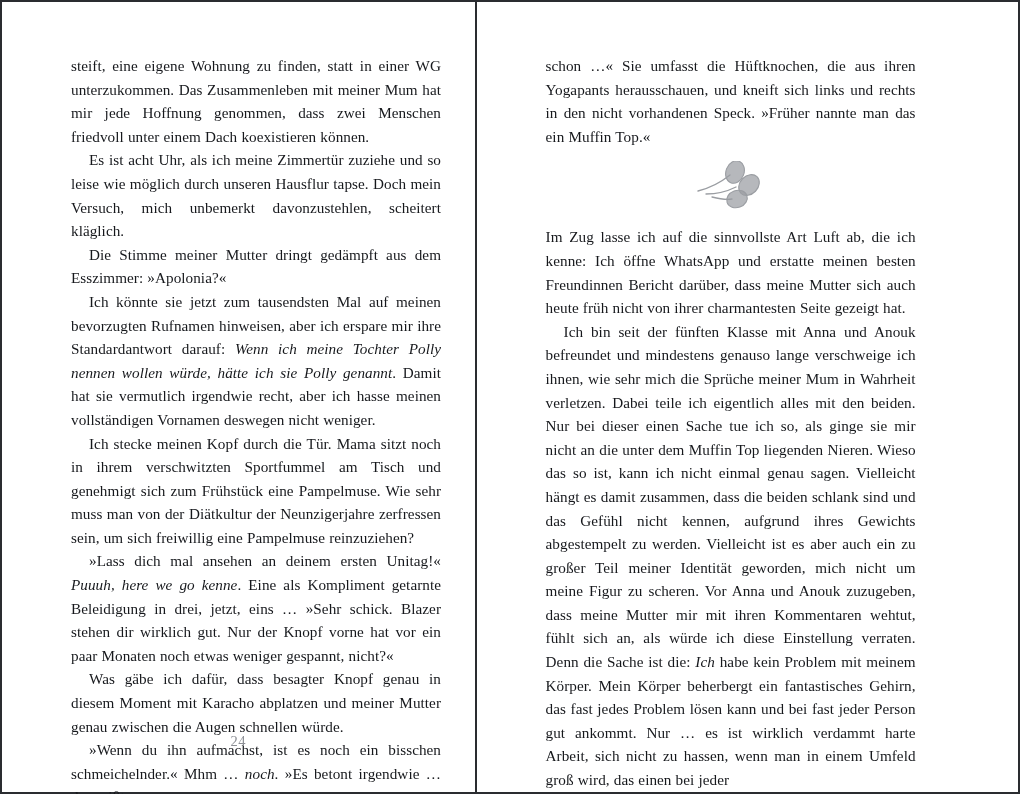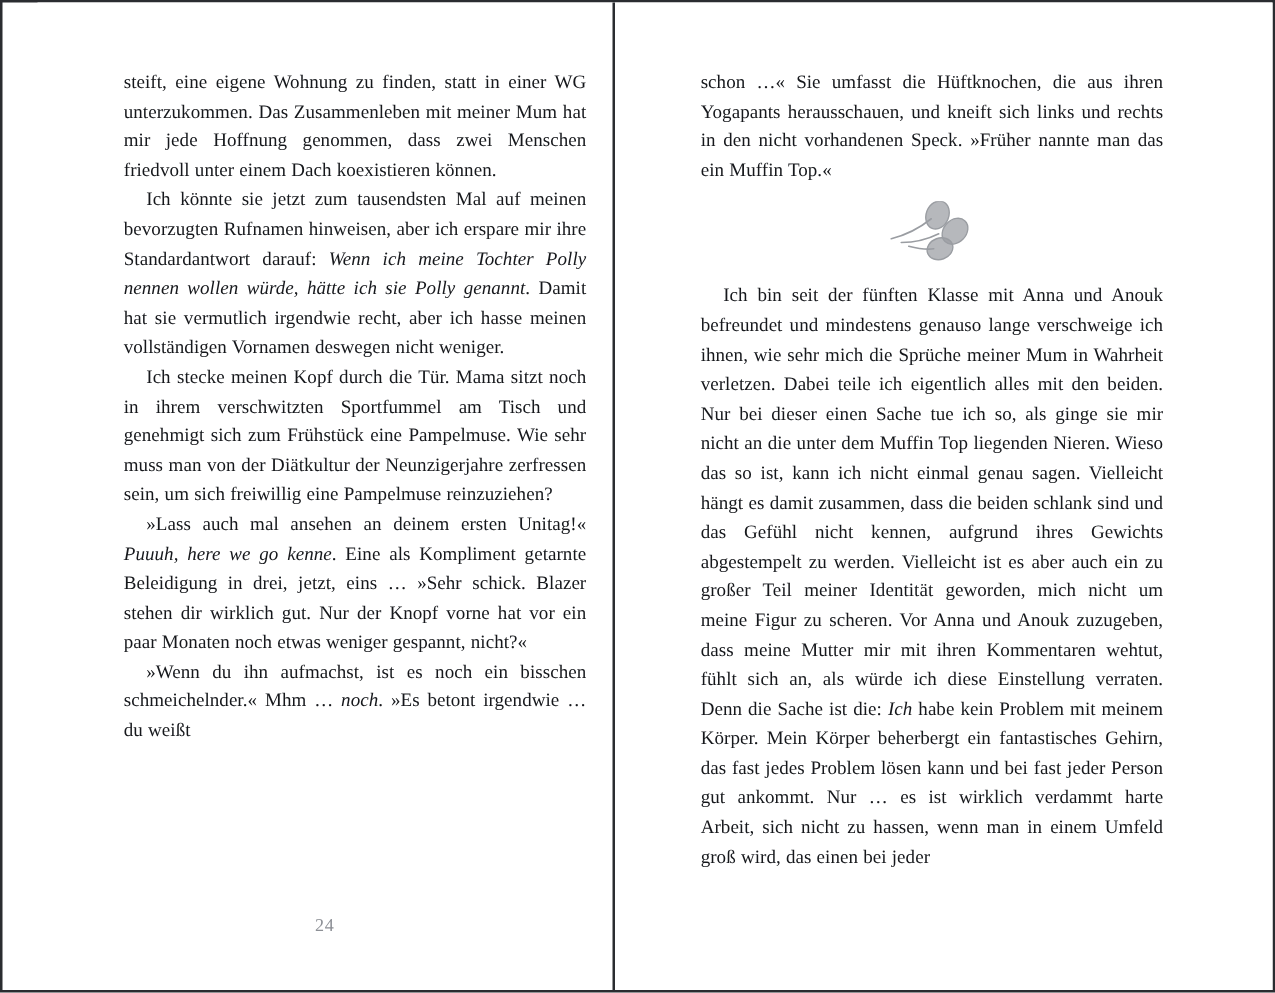--- a/index.html
+++ b/index.html
@@ -24,21 +24,21 @@
     background: #ffffff;
     display: flex;
   }
 
   .page {
     position: relative;
     box-sizing: border-box;
     height: 100%;
     background: #ffffff;
   }
-  .page-left  { width: 510px; border-right: 2px solid #2a2c30; margin-left: 28px; }
+  .page-left  { width: 510px; border-right: 2px solid #2a2c30; }
   .page-right { width: 582px; }
 
   .text-column {
     position: absolute;
     top: 52px;
     width: 370px;
     text-align: justify;
     text-justify: inter-word;
     font-size: 15.2px;
     line-height: 23.6px;
@@ -84,40 +84,44 @@
   }
 </style>
 </head>
 <body>
 
 <div class="spread">
 
   <div class="page page-left">
     <div class="text-column" id="left-text">
         <p class="noindent"><span>steift, eine eigene Wohnung zu finden, statt in einer WG unterzukommen. Das Zusammenleben mit meiner Mum hat mir jede Hoffnung genommen, dass zwei Menschen friedvoll unter einem Dach koexistieren können.</span></p>
+        <p><span>Es ist acht Uhr, als ich meine Zimmertür zuziehe und so leise wie möglich durch unseren Hausflur tapse. Doch mein Versuch, mich unbemerkt davonzustehlen, scheitert kläglich.</span></p>
+        <p><span>Die Stimme meiner Mutter dringt gedämpft aus dem Esszimmer: »Apolonia?«</span></p>
         <p><span>Ich könnte sie jetzt zum tausendsten Mal auf meinen bevorzugten Rufnamen hinweisen, aber ich erspare mir ihre Standardantwort darauf: </span><i>Wenn ich meine Tochter Polly nennen wollen würde, hätte ich sie Polly genannt</i><span>. Damit hat sie vermutlich irgendwie recht, aber ich hasse meinen vollständigen Vornamen deswegen nicht weniger.</span></p>
         <p><span>Ich stecke meinen Kopf durch die Tür. Mama sitzt noch in ihrem verschwitzten Sportfummel am Tisch und genehmigt sich zum Frühstück eine Pampelmuse. Wie sehr muss man von der Diätkultur der Neunzigerjahre zerfressen sein, um sich freiwillig eine Pampelmuse reinzuziehen?</span></p>
-        <p><span>»Lass auch mal ansehen an deinem ersten Unitag!« </span><i>Puuuh, here we go kenne</i><span>. Eine als Kompliment getarnte Beleidigung in drei, jetzt, eins … »Sehr schick. Blazer stehen dir wirklich gut. Nur der Knopf vorne hat vor ein paar Monaten noch etwas weniger gespannt, nicht?«</span></p>
+        <p><span>»Lass dich mal ansehen an deinem ersten Unitag!« </span><i>Puuuh, here we go kenne</i><span>. Eine als Kompliment getarnte Beleidigung in drei, jetzt, eins … »Sehr schick. Blazer stehen dir wirklich gut. Nur der Knopf vorne hat vor ein paar Monaten noch etwas weniger gespannt, nicht?«</span></p>
+        <p><span>Was gäbe ich dafür, dass besagter Knopf genau in diesem Moment mit Karacho abplatzen und meiner Mutter genau zwischen die Augen schnellen würde.</span></p>
         <p><span>»Wenn du ihn aufmachst, ist es noch ein bisschen schmeichelnder.« Mhm … </span><i>noch</i><span>. »Es betont irgendwie … du weißt</span></p>
       </div>
     <div class="folio">24</div>
   </div>
 
   <div class="page page-right">
     <div class="text-column" id="right-text">
         <p class="noindent"><span>schon …« Sie umfasst die Hüftknochen, die aus ihren Yogapants herausschauen, und kneift sich links und rechts in den nicht vorhandenen Speck. »Früher nannte man das ein Muffin Top.«</span></p>
         <div class="ornament-block"><svg width="74" height="50" viewBox="0 0 74 50" xmlns="http://www.w3.org/2000/svg">
             <g stroke="#9a9da2" fill="none" stroke-width="1.3" stroke-linecap="round">
               <path d="M4 30 C 16 27, 26 22, 36 14"></path>
               <path d="M12 33 C 22 33, 32 31, 42 26"></path>
               <path d="M18 36 C 26 38, 32 39, 38 38"></path>
             </g>
             <g fill="#9a9da2" fill-opacity="0.72" stroke="#9a9da2" stroke-width="1.1">
               <ellipse cx="41" cy="11" rx="9" ry="11.5" transform="rotate(22 41 11)"></ellipse>
               <ellipse cx="55" cy="24" rx="9" ry="11.5" transform="rotate(44 55 24)"></ellipse>
               <ellipse cx="43" cy="38" rx="8.5" ry="10.5" transform="rotate(70 43 38)"></ellipse>
             </g>
           </svg></div>
+        <p class="noindent"><span>Im Zug lasse ich auf die sinnvollste Art Luft ab, die ich kenne: Ich öffne WhatsApp und erstatte meinen besten Freundinnen Bericht darüber, dass meine Mutter sich auch heute früh nicht von ihrer charmantesten Seite gezeigt hat.</span></p>
         <p><span>Ich bin seit der fünften Klasse mit Anna und Anouk befreundet und mindestens genauso lange verschweige ich ihnen, wie sehr mich die Sprüche meiner Mum in Wahrheit verletzen. Dabei teile ich eigentlich alles mit den beiden. Nur bei dieser einen Sache tue ich so, als ginge sie mir nicht an die unter dem Muffin Top liegenden Nieren. Wieso das so ist, kann ich nicht einmal genau sagen. Vielleicht hängt es damit zusammen, dass die beiden schlank sind und das Gefühl nicht kennen, aufgrund ihres Gewichts abgestempelt zu werden. Vielleicht ist es aber auch ein zu großer Teil meiner Identität geworden, mich nicht um meine Figur zu scheren. Vor Anna und Anouk zuzugeben, dass meine Mutter mir mit ihren Kommentaren wehtut, fühlt sich an, als würde ich diese Einstellung verraten. Denn die Sache ist die: </span><i>Ich</i><span> habe kein Problem mit meinem Körper. Mein Körper beherbergt ein fantastisches Gehirn, das fast jedes Problem lösen kann und bei fast jeder Person gut ankommt. Nur … es ist wirklich verdammt harte Arbeit, sich nicht zu hassen, wenn man in einem Umfeld groß wird, das einen bei jeder</span></p>
       </div>
   </div>
 
 </div>
 
 </body></html>

